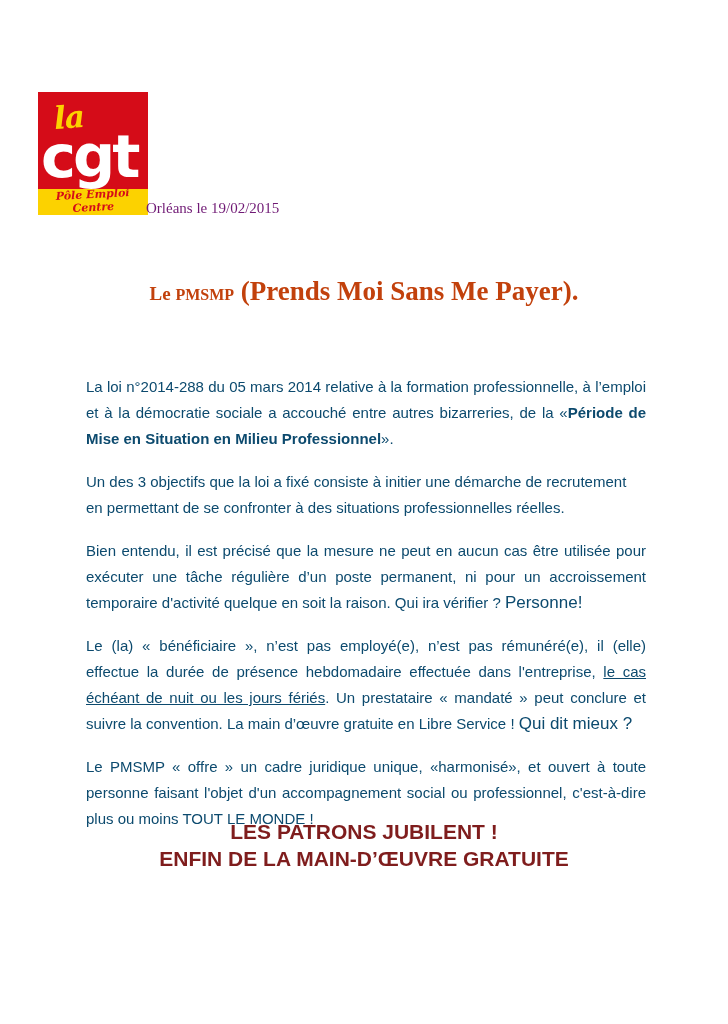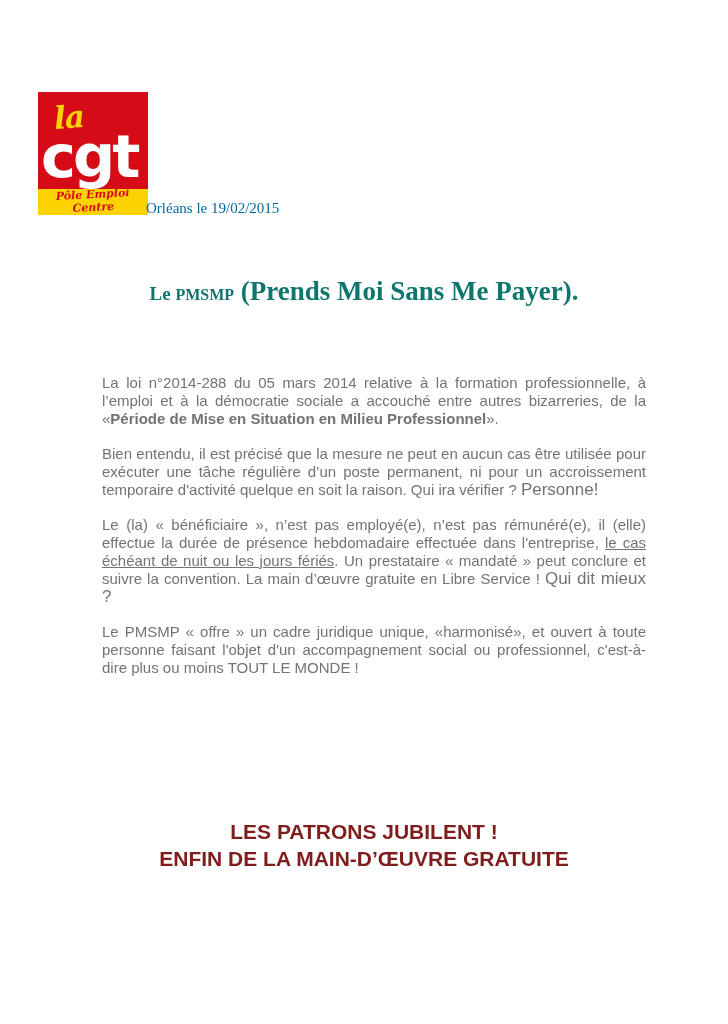--- a/index.html
+++ b/index.html
@@ -102,34 +102,34 @@
   }
   .logo-sub span { display: block; }
 
   .date-line {
     position: absolute;
     left: 108px;
     top: 107px;
     font-family: "Liberation Serif", serif;
     font-size: 15px;
     line-height: 18px;
-    color: #0369a1;
+    color: #701a75;
     white-space: nowrap;
   }
 
   
   .title {
     position: absolute;
     left: 0;
     top: 276px;
     width: 728px;
     text-align: center;
     font-family: "Liberation Serif", serif;
     font-weight: 700;
-    color: #0f766e;
+    color: #c2410c;
     white-space: nowrap;
   }
   .title-small {
     font-size: 19px;
   }
   .title-small .caps {
     font-size: 16px;
   }
   .title-big {
     font-size: 27px;
@@ -138,24 +138,24 @@
   
   .content {
     position: absolute;
     left: 86px;
     top: 374px;
     width: 560px;
   }
   .para {
     font-family: "Liberation Sans", sans-serif;
     font-size: 15px;
-    line-height: 18px;
+    line-height: 26px;
     text-align: justify;
-    color: #737373;
-    margin: 0 0 17px 16px;
+    color: #0c4a6e;
+    margin: 0 0 17px 0;
   }
   .para:last-child { margin-bottom: 0; }
   .para.nojust { text-align: left; }
   .b { font-weight: 700; }
   .u { text-decoration: underline; }
   .emph {
     font-weight: 400;
     font-size: 17px;
   }
   .break-line { display: block; }
@@ -199,20 +199,21 @@
 
   <div class="title">
     <span class="title-small"><span>Le</span>&nbsp;<span class="caps">PMSMP</span></span><span class="title-big">&nbsp;<span>(Prends Moi Sans Me Payer).</span></span>
   </div>
 
   <div class="content">
 
     <p class="para"><span>La loi n°2014-288 du 05 mars 2014 relative à la formation professionnelle, à l’emploi et à la démocratie sociale a accouché entre autres bizarreries, de la «</span><span class="b">Période de Mise en Situation en Milieu Professionnel</span><span>».</span></p>
 
     <p class="para nojust">
+        <span class="break-line">Un des 3 objectifs que la loi a fixé consiste à initier une démarche de recrutement en permettant de se confronter à des situations professionnelles réelles.</span>
       </p>
 
     <p class="para"><span>Bien entendu, il est précisé que la mesure ne peut en aucun cas être utilisée pour exécuter une tâche régulière d’un poste permanent, ni pour un accroissement temporaire d'activité quelque en soit la raison. Qui ira vérifier ? </span><span class="emph">Personne!</span></p>
 
     <p class="para"><span>Le (la) « bénéficiaire », n’est pas employé(e), n’est  pas rémunéré(e), il (elle) effectue la durée de présence hebdomadaire effectuée dans l'entreprise, </span><span class="u">le cas échéant de nuit ou les jours fériés</span><span>. Un prestataire « mandaté » peut conclure et suivre la convention. La main d’œuvre gratuite en Libre Service ! </span><span class="emph">Qui dit mieux ?</span></p>
 
 
     <p class="para"><span>Le PMSMP « offre » un cadre juridique unique, «harmonisé», et ouvert à toute personne faisant l'objet d'un accompagnement social ou professionnel, c'est-à-dire plus ou moins TOUT LE MONDE !</span></p>
   </div>
 

